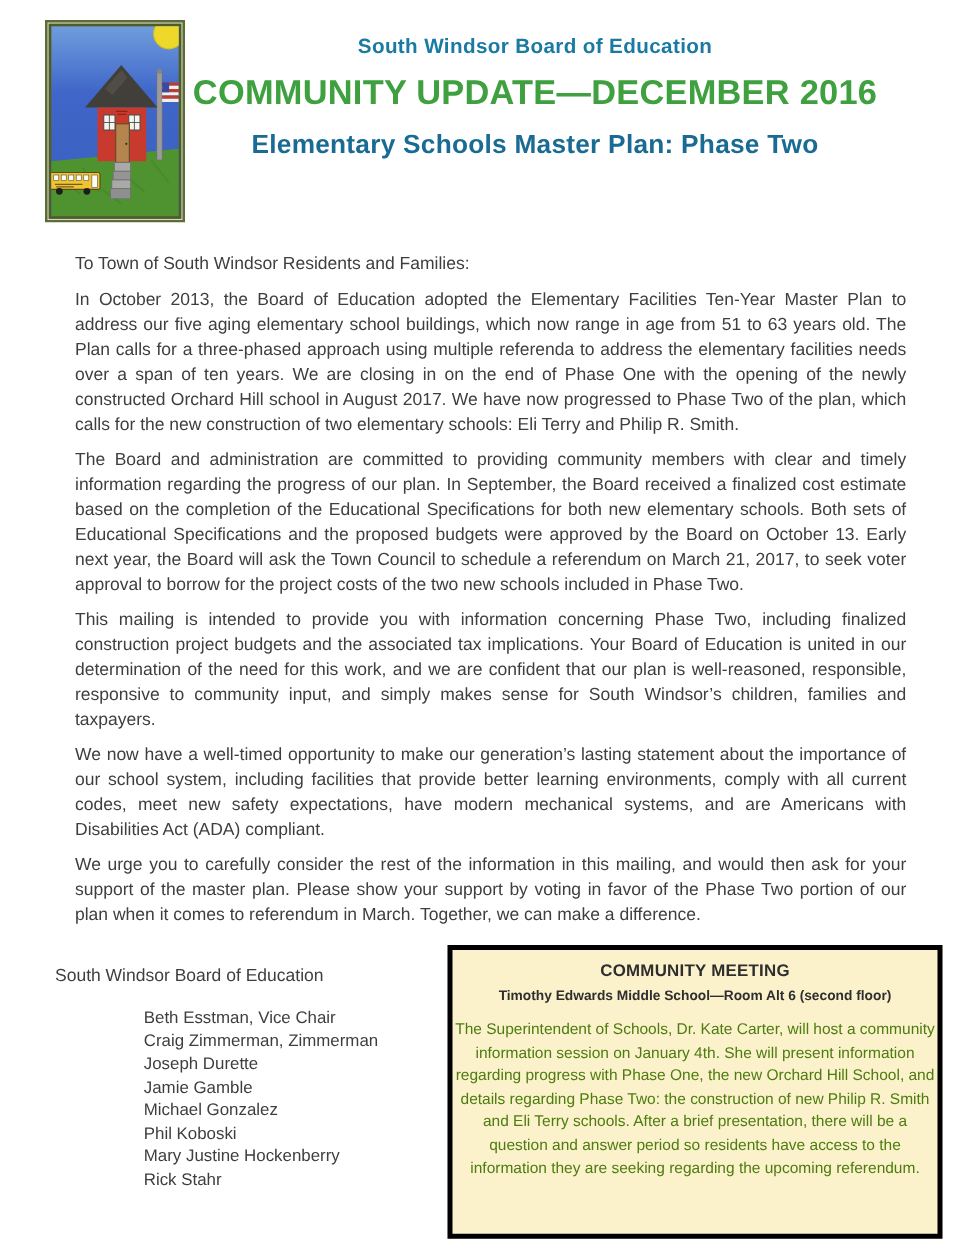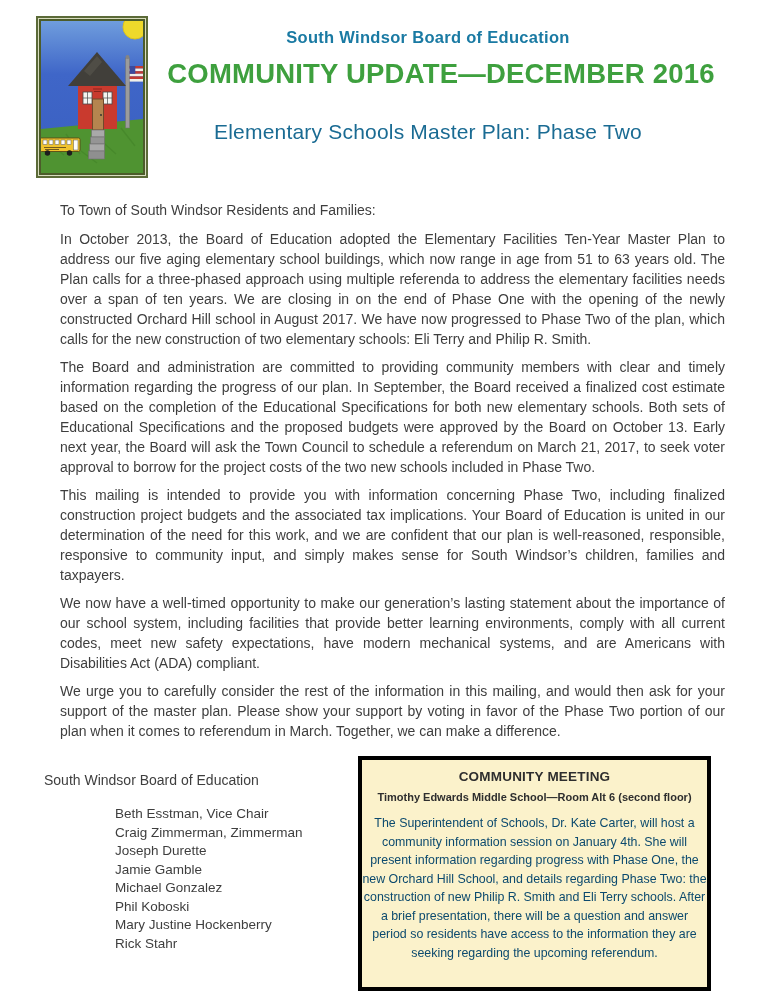--- a/index.html
+++ b/index.html
@@ -8,45 +8,45 @@
     font-family:"Liberation Sans", sans-serif;
     -webkit-font-smoothing:antialiased;
   }
   .page{position:relative;width:763px;height:999px;background:#fff;}
 
   
   .drawing{position:absolute;left:36px;top:16px;width:112px;height:162px;}
   .header-block{position:absolute;left:148px;top:0;width:560px;text-align:center;}
   .org-line{position:absolute;left:0;top:28px;width:100%;
     font-size:16.5px;font-weight:bold;color:#1a7aa3;letter-spacing:.3px;}
-  .main-title{position:absolute;left:13px;top:58px;width:100%;
+  .main-title{position:absolute;left:0;top:58px;width:100%;
     font-size:27.5px;font-weight:bold;color:#3ea03e;letter-spacing:.2px;}
-  .sub-title{position:absolute;left:0;top:120px;width:100%;
-    font-size:21px;font-weight:normal;color:#1a6b93;letter-spacing:.2px;}
+  .sub-title{position:absolute;left:0;top:104px;width:100%;
+    font-size:21px;font-weight:bold;color:#1a6b93;letter-spacing:.2px;}
 
   
   .letter{position:absolute;left:44px;top:200px;width:681px;
     font-size:14px;line-height:20px;color:#3e3e3e;}
   .letter p{margin:0 0 8px 16px;text-align:justify;}
   .letter p.salutation{text-align:left;margin-bottom:9px;}
 
   
   .signature{position:absolute;left:44px;top:770px;width:300px;
     font-size:14px;color:#3e3e3e;}
   .sig-org{line-height:20px;}
   .sig-members{margin:15px 0 0 71px;font-size:13.5px;line-height:18.5px;}
 
   
-  .meeting-box{position:absolute;left:358px;top:756px;width:353px;height:235px;
+  .meeting-box{position:absolute;left:358px;top:756px;width:396px;height:235px;
     box-sizing:border-box;border:4px solid #000;background:#fbf2cb;
     padding:8px 0;text-align:center;color:#2e2e2e;}
   .mb-title{font-size:13.5px;font-weight:bold;line-height:18px;margin:0 0 3px 0;letter-spacing:.2px;}
   .mb-datetime{font-size:12.8px;font-weight:bold;line-height:17px;margin:0 0 4px 0;}
   .mb-location{font-size:11px;font-weight:bold;line-height:17px;margin:0 0 8px 0;white-space:nowrap;}
-  .mb-body{font-size:12.4px;line-height:18.5px;margin:0;color:#0c4a6e;}
+  .mb-body{font-size:12.4px;line-height:18.5px;margin:0;color:#4d7c0f;}
 </style>
 </head>
 <body>
 
 <div class="page">
 
   <div class="drawing">
     <svg width="112" height="162" viewBox="0 0 112 162">
       <defs>
         <clipPath id="pic">

